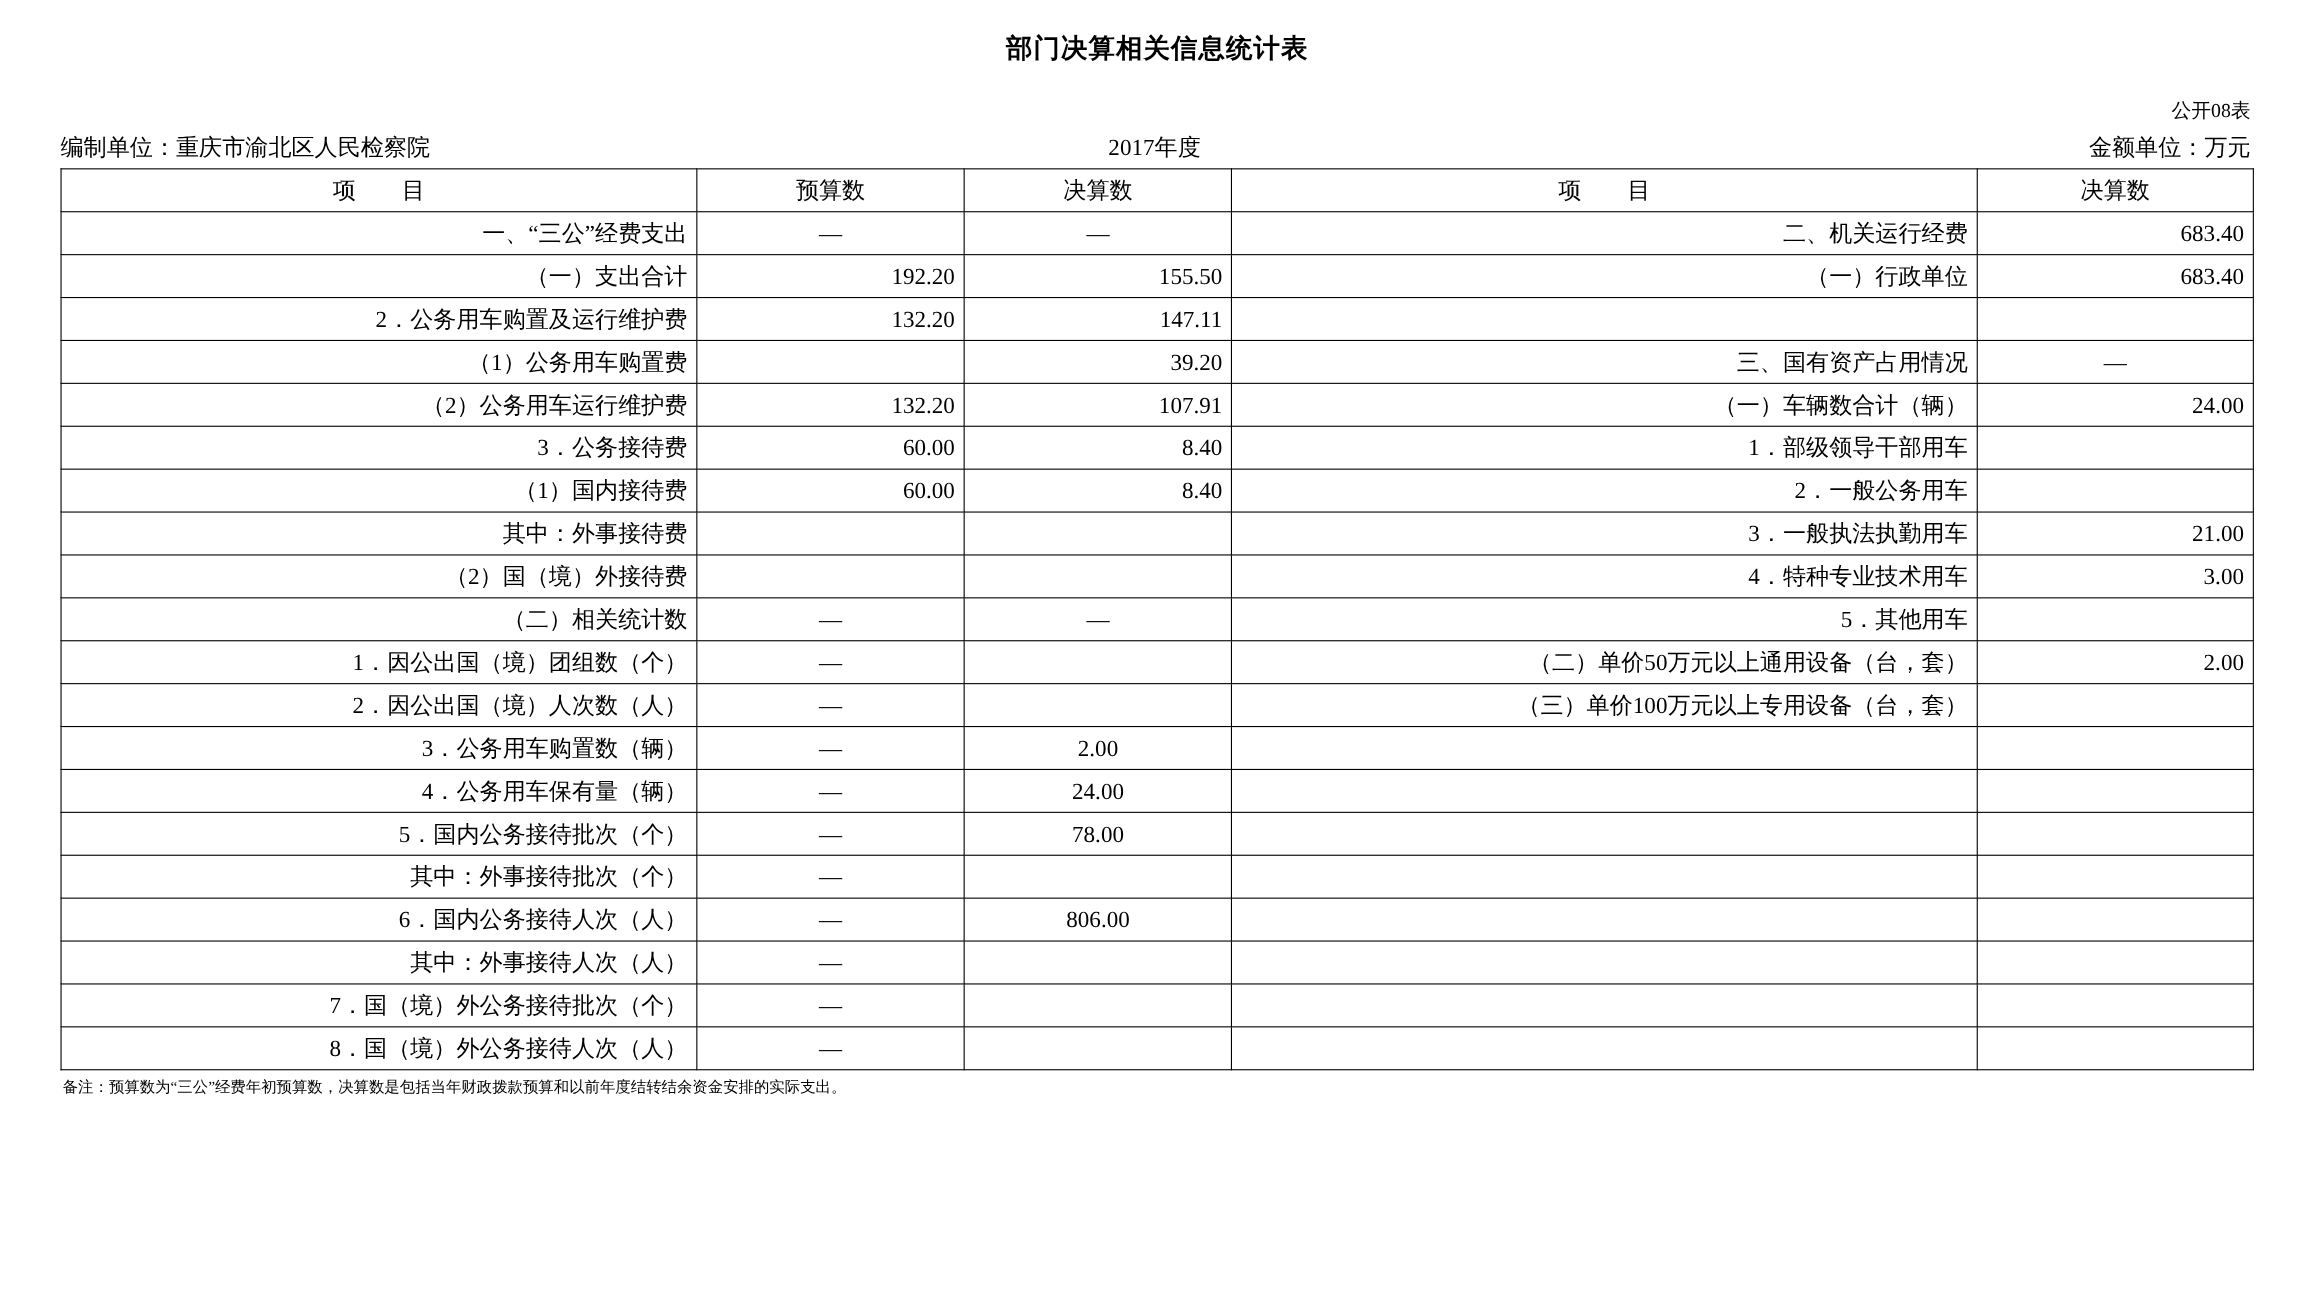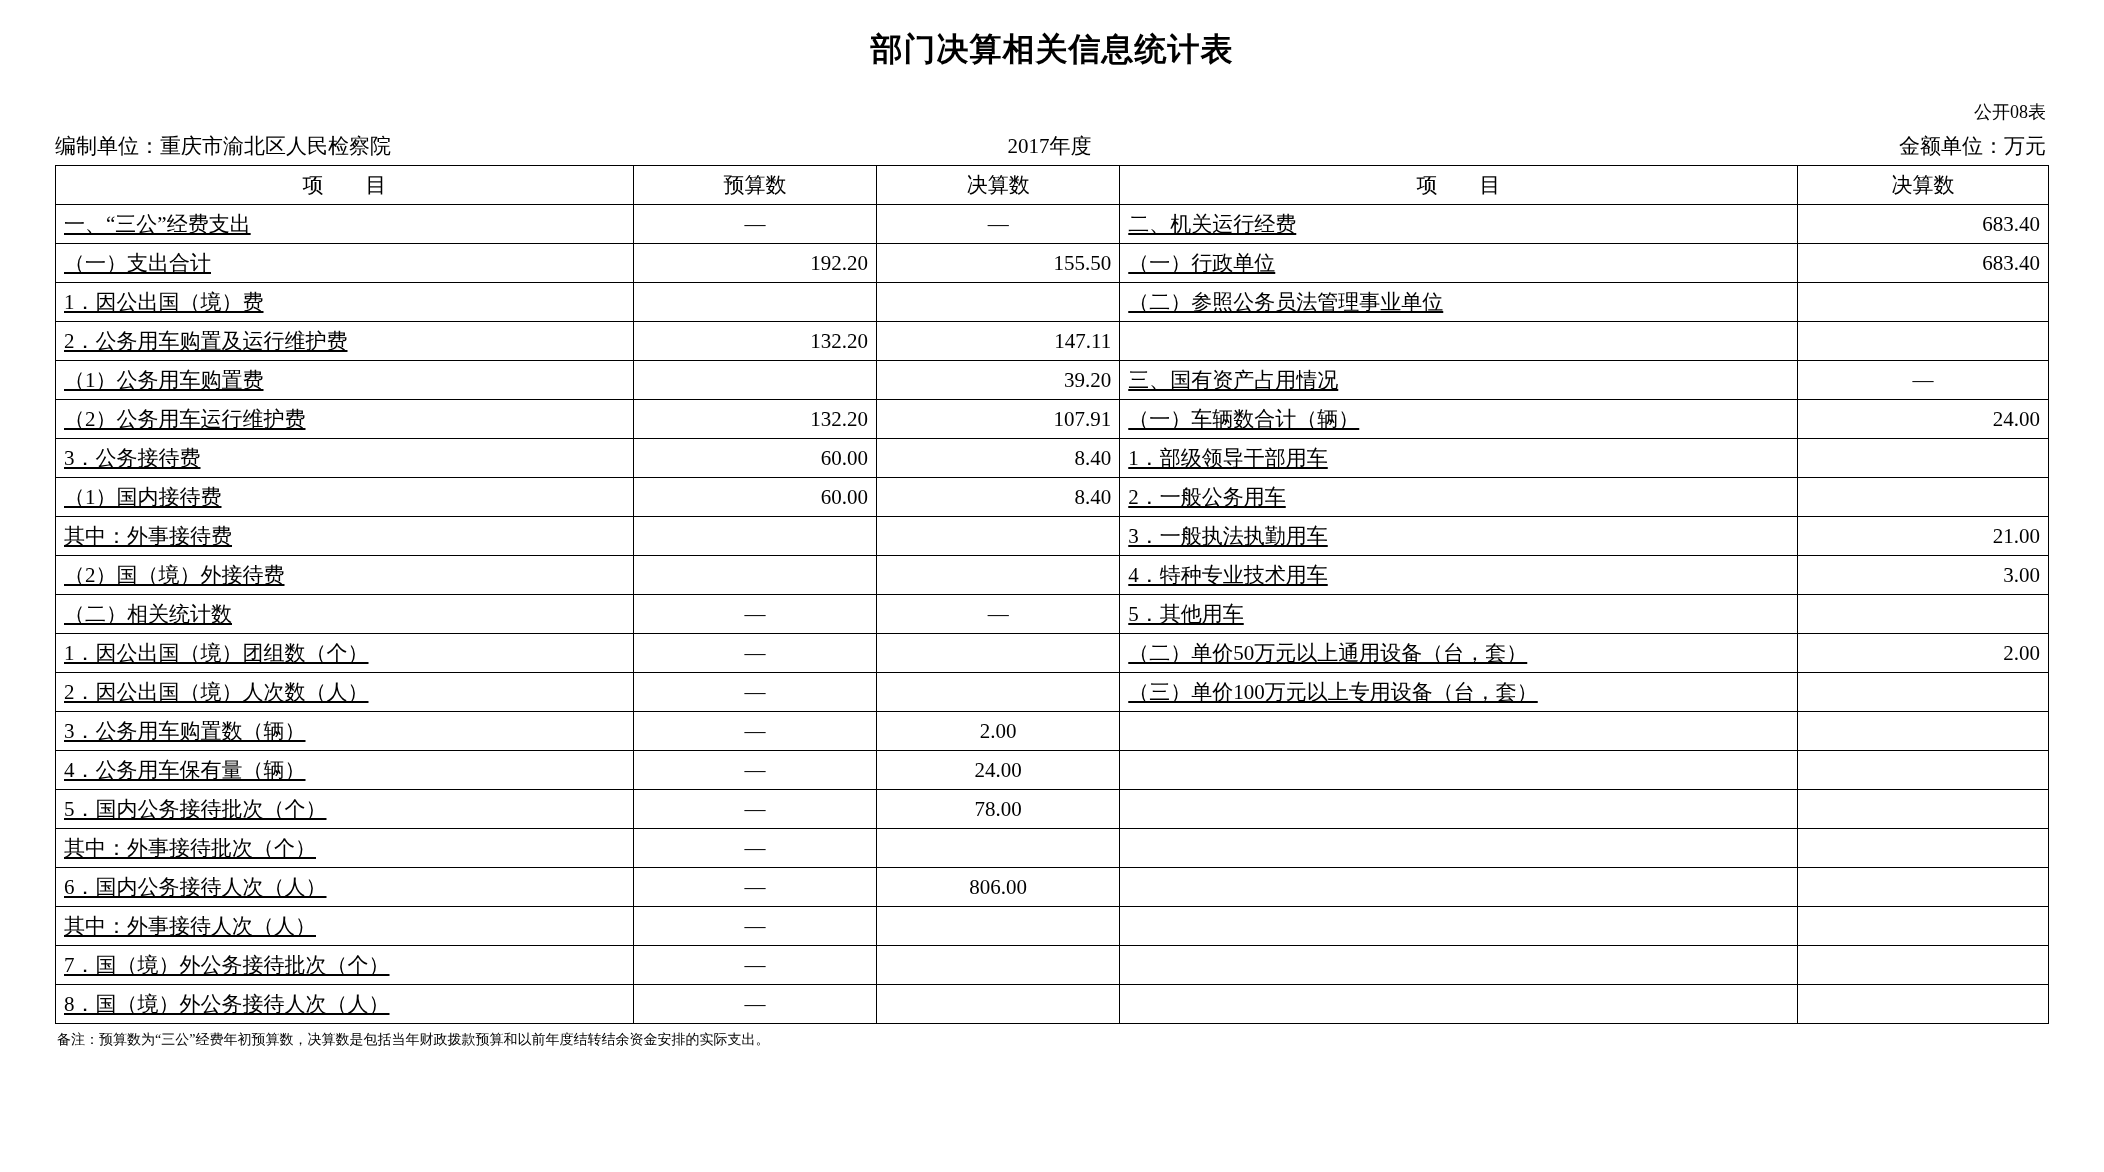--- a/index.html
+++ b/index.html
@@ -16,21 +16,21 @@
   }
   .page {
     position: relative;
     width: 2104px;
     height: 1172px;
     box-sizing: border-box;
     padding: 0 55px;
   }
   .doc-title {
     text-align: center;
-    font-size: 32px;
+    font-size: 24px;
     font-weight: bold;
     margin-top: 28px;
     letter-spacing: 1px;
   }
   .form-code {
     text-align: right;
     font-size: 18px;
     margin-top: 28px;
     padding-right: 3px;
   }
@@ -72,21 +72,21 @@
     overflow: hidden;
   }
   col.c-item-l { width: 29.0%; }
   col.c-num1  { width: 12.2%; }
   col.c-num2  { width: 12.2%; }
   col.c-item-r { width: 34.0%; }
   col.c-num3  { width: 12.6%; }
 
   .center { text-align: center; }
   .right  { text-align: right; padding-right: 14px; }
-  .left   { text-align: left; text-decoration: underline; }
+  .left   { text-align: right; }
   .hdr { text-align: center; }
   .ind0 { padding-left: 8px; }
   .ind1 { padding-left: 28px; }
   .ind2 { padding-left: 48px; }
   .ind3 { padding-left: 72px; }
   .note {
     font-size: 14px;
     margin-top: 7px;
     padding-left: 2px;
     white-space: nowrap;
@@ -132,27 +132,20 @@
           <td class="right num">683.40</td>
         </tr>
         <tr>
           <td class="left ind0">（一）支出合计</td>
           <td class="right num">192.20</td>
           <td class="right num">155.50</td>
           <td class="left ind0">（一）行政单位</td>
           <td class="right num">683.40</td>
         </tr>
         <tr>
-          <td class="left ind1">1．因公出国（境）费</td>
-          <td class="right num"></td>
-          <td class="right num"></td>
-          <td class="left ind0">（二）参照公务员法管理事业单位</td>
-          <td class="right num"></td>
-        </tr>
-        <tr>
           <td class="left ind1">2．公务用车购置及运行维护费</td>
           <td class="right num">132.20</td>
           <td class="right num">147.11</td>
           <td class="left ind0"></td>
           <td class="right num"></td>
         </tr>
         <tr>
           <td class="left ind2">（1）公务用车购置费</td>
           <td class="right num"></td>
           <td class="right num">39.20</td>

